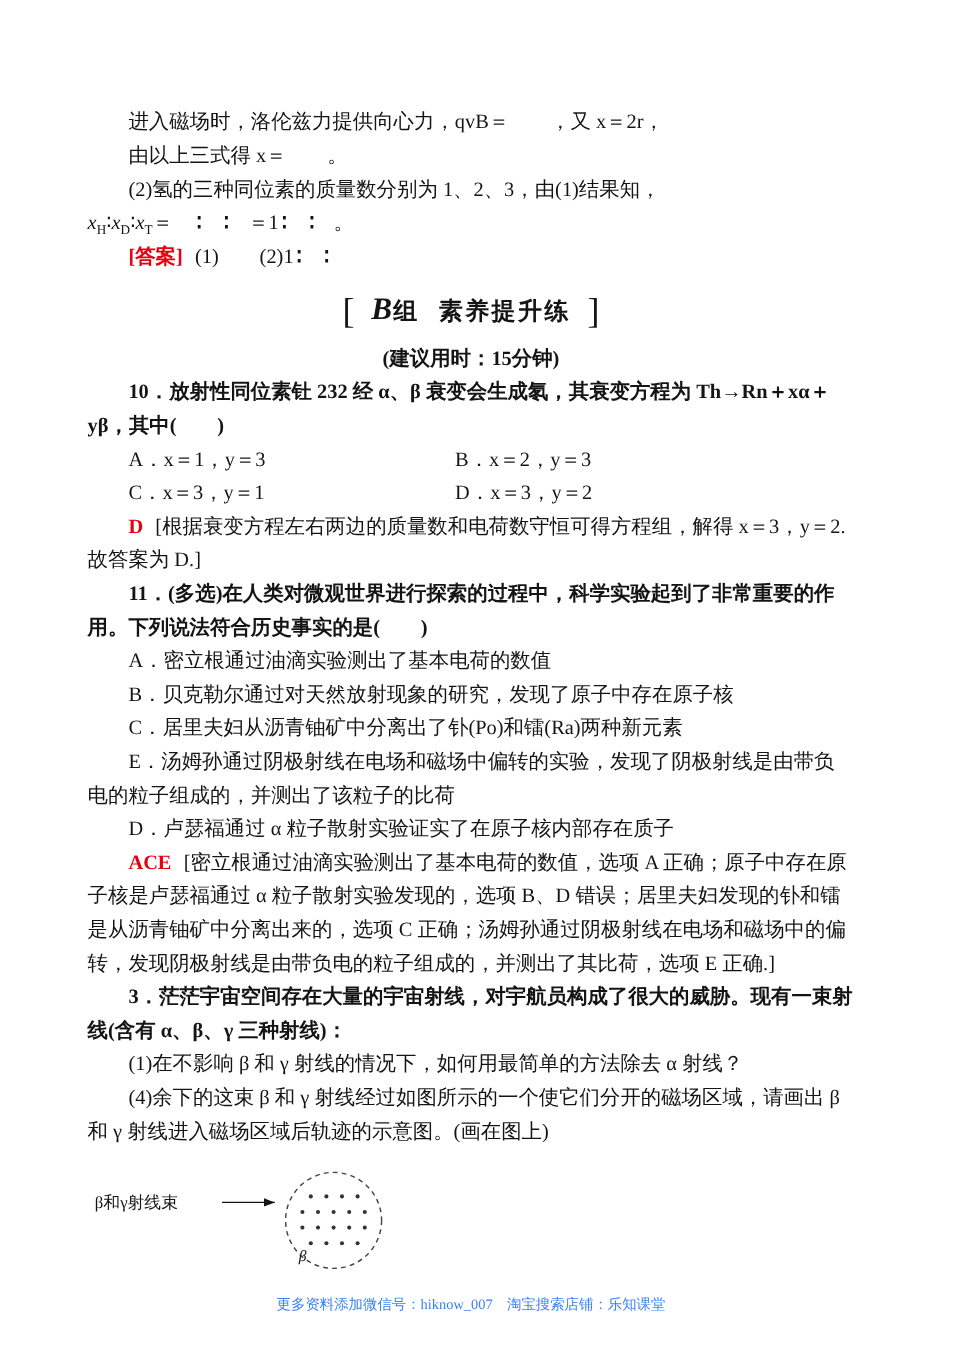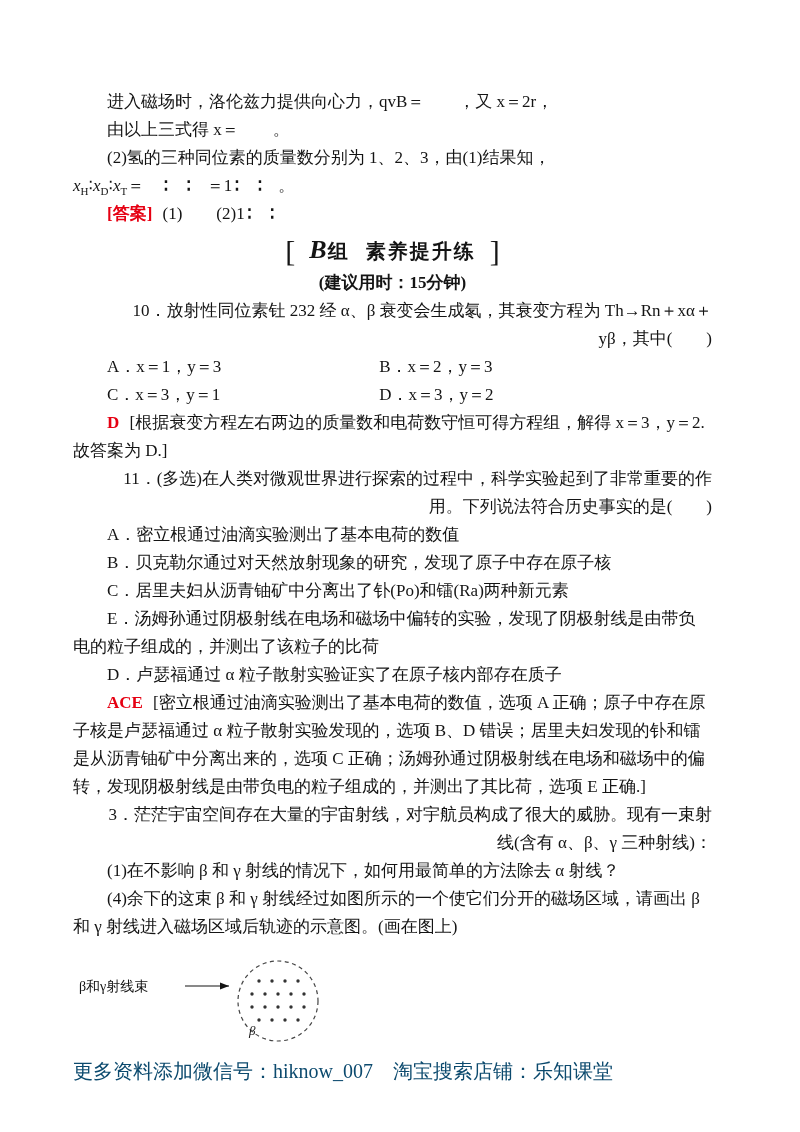--- a/index.html
+++ b/index.html
@@ -11,43 +11,43 @@
     padding:84px 88px 0 73px;
     overflow:hidden;
     background:#ffffff;
     color:#141414;
     font-family:"Liberation Serif","DejaVu Serif",serif;
     font-size:17px;
     line-height:28px;
   }
   p.para{margin:0;}
   .ind{text-indent:2em;}
-  .bold{font-weight:normal;text-align:right;}
+  .bold{font-weight:bold;}
   .red{color:#e60012;font-weight:bold;margin-right:0.6em;}
   .var{font-style:italic;}
   sub{font-size:11px;line-height:0;}
   .sec-header{
     text-align:center;
     margin:8px 0 2px 0;
-    line-height:28px;
+    line-height:44px;
     white-space:nowrap;
   }
   .bracket{font-size:30px;font-weight:400;vertical-align:-3px;}
   .b-letter{font-style:italic;font-weight:bold;font-size:26px;margin:0 1px 0 14px;}
   .g-word{font-size:20px;font-weight:bold;}
   .sec-title{font-size:20px;font-weight:bold;margin:0 14px 0 18px;letter-spacing:2px;}
   .time-note{text-align:center;font-weight:bold;margin:0 0 4px 0;}
   .opt-grid{display:grid;grid-template-columns:45% 55%;padding-left:2em;}
   .opt-grid span{display:block;}
   .qgap{margin-top:4px;}
   .diagram-wrap{display:flex;margin-top:4px;}
   .footer{
-    text-align:left;
-    color:#0c4a6e;
-    font-size:20px;
+    text-align:center;
+    color:#3b82f6;
+    font-size:12px;
     margin-top:12px;
   }
   svg text{font-family:"Liberation Serif","DejaVu Serif",serif;}
 </style>
 </head>
 <body>
 
 <div class="page">
 
   <p class="para ind">进入磁场时，洛伦兹力提供向心力，qvB＝　　，又 x＝2r，</p>

